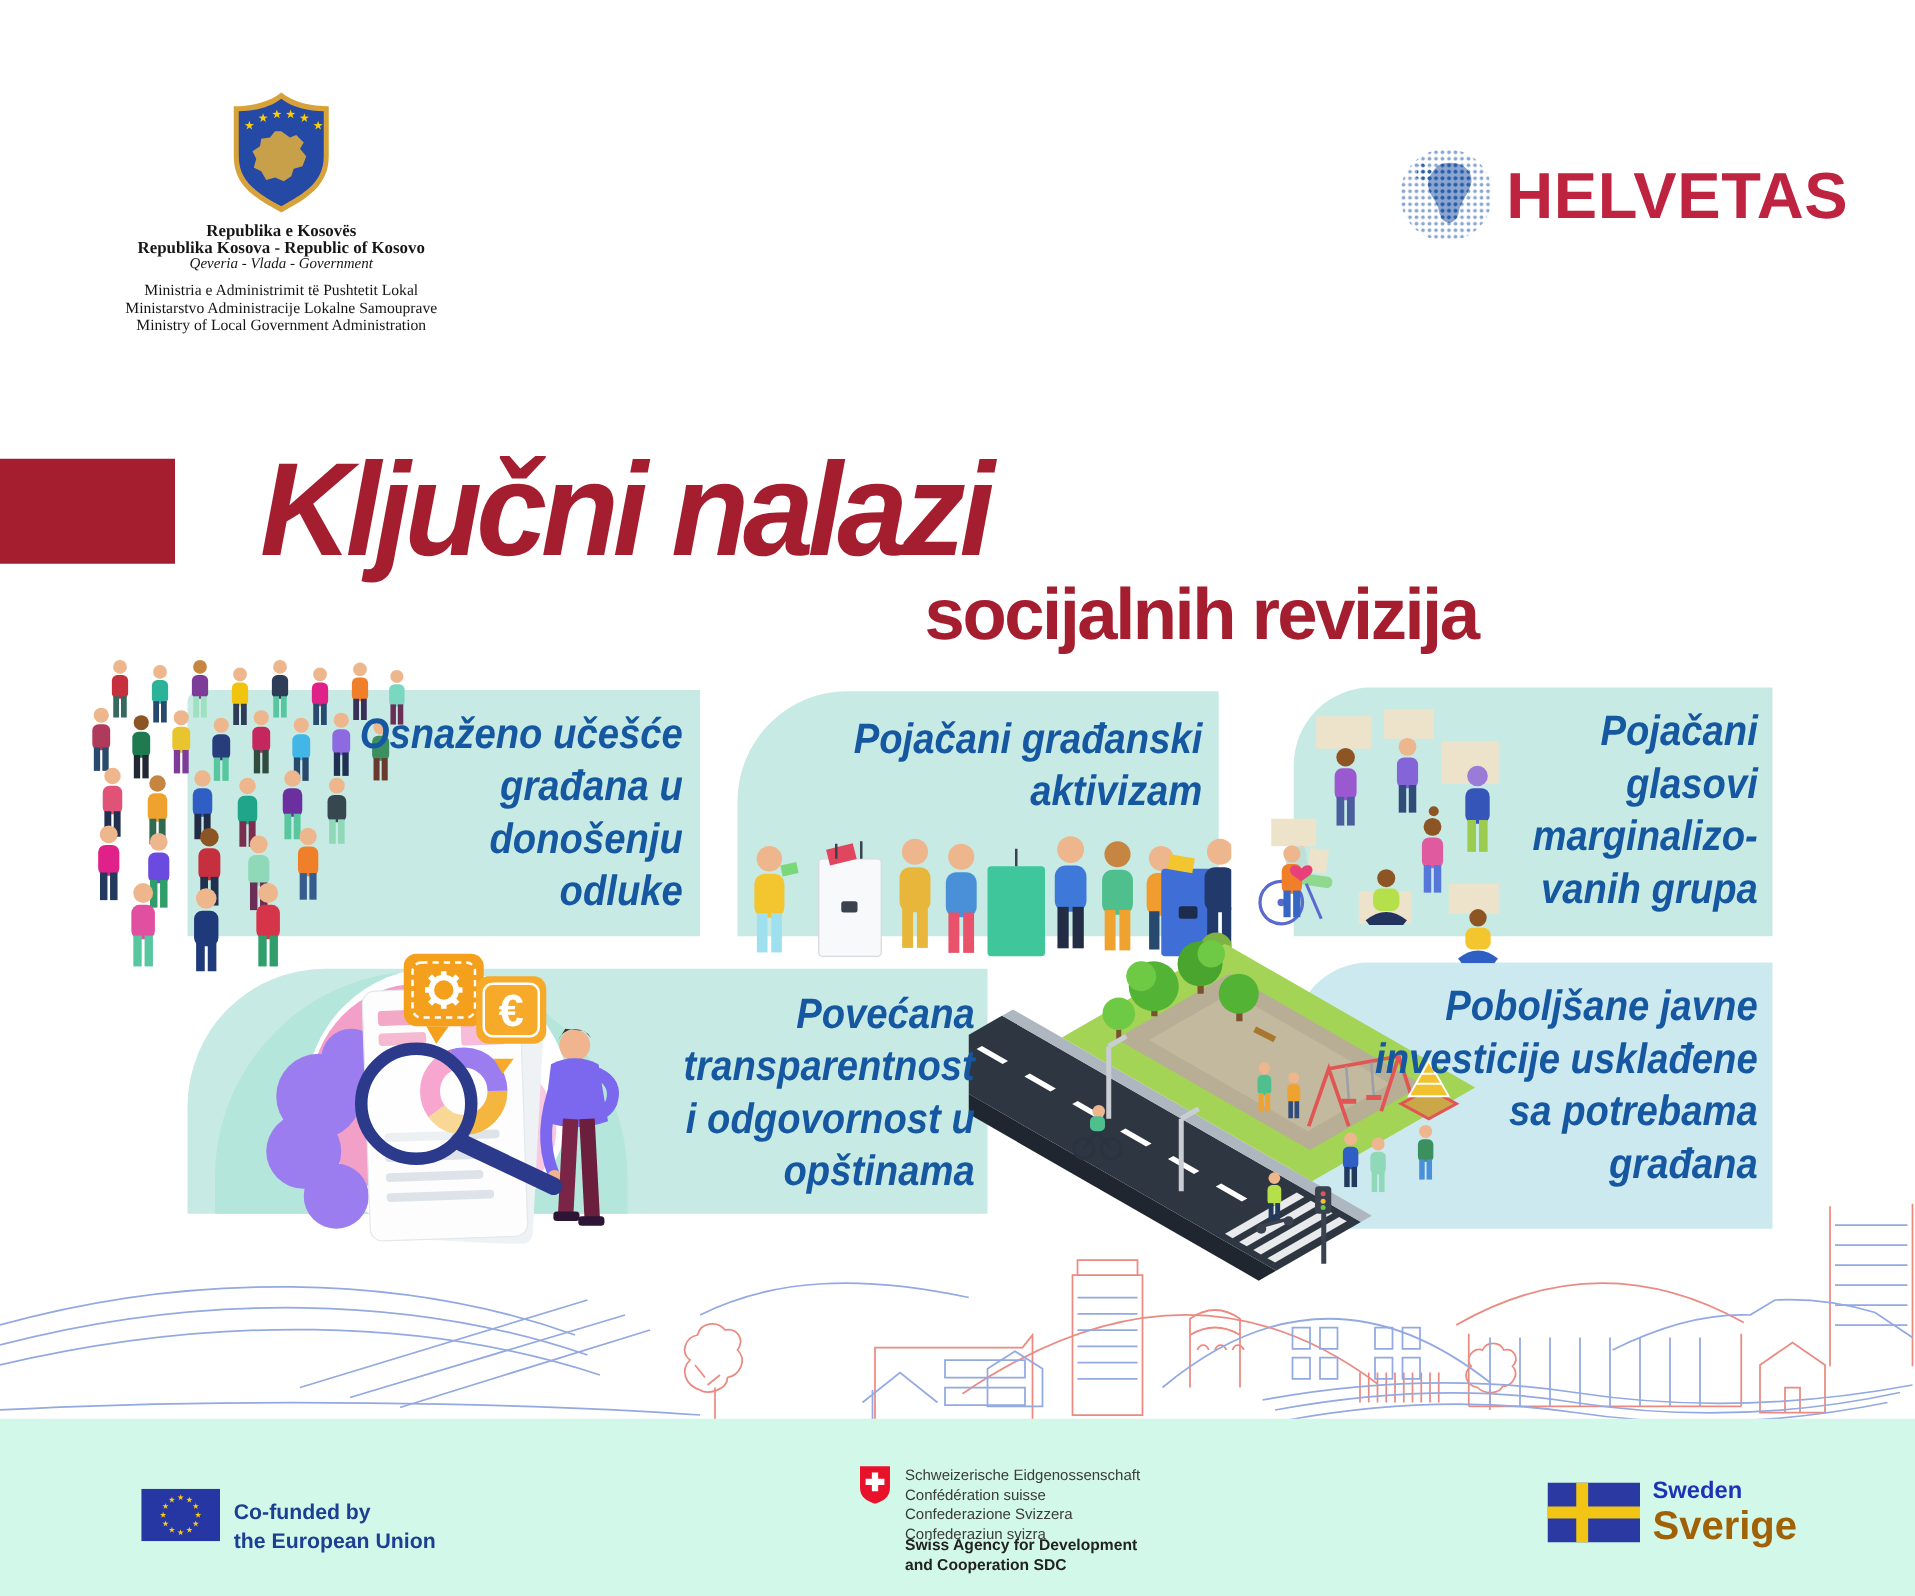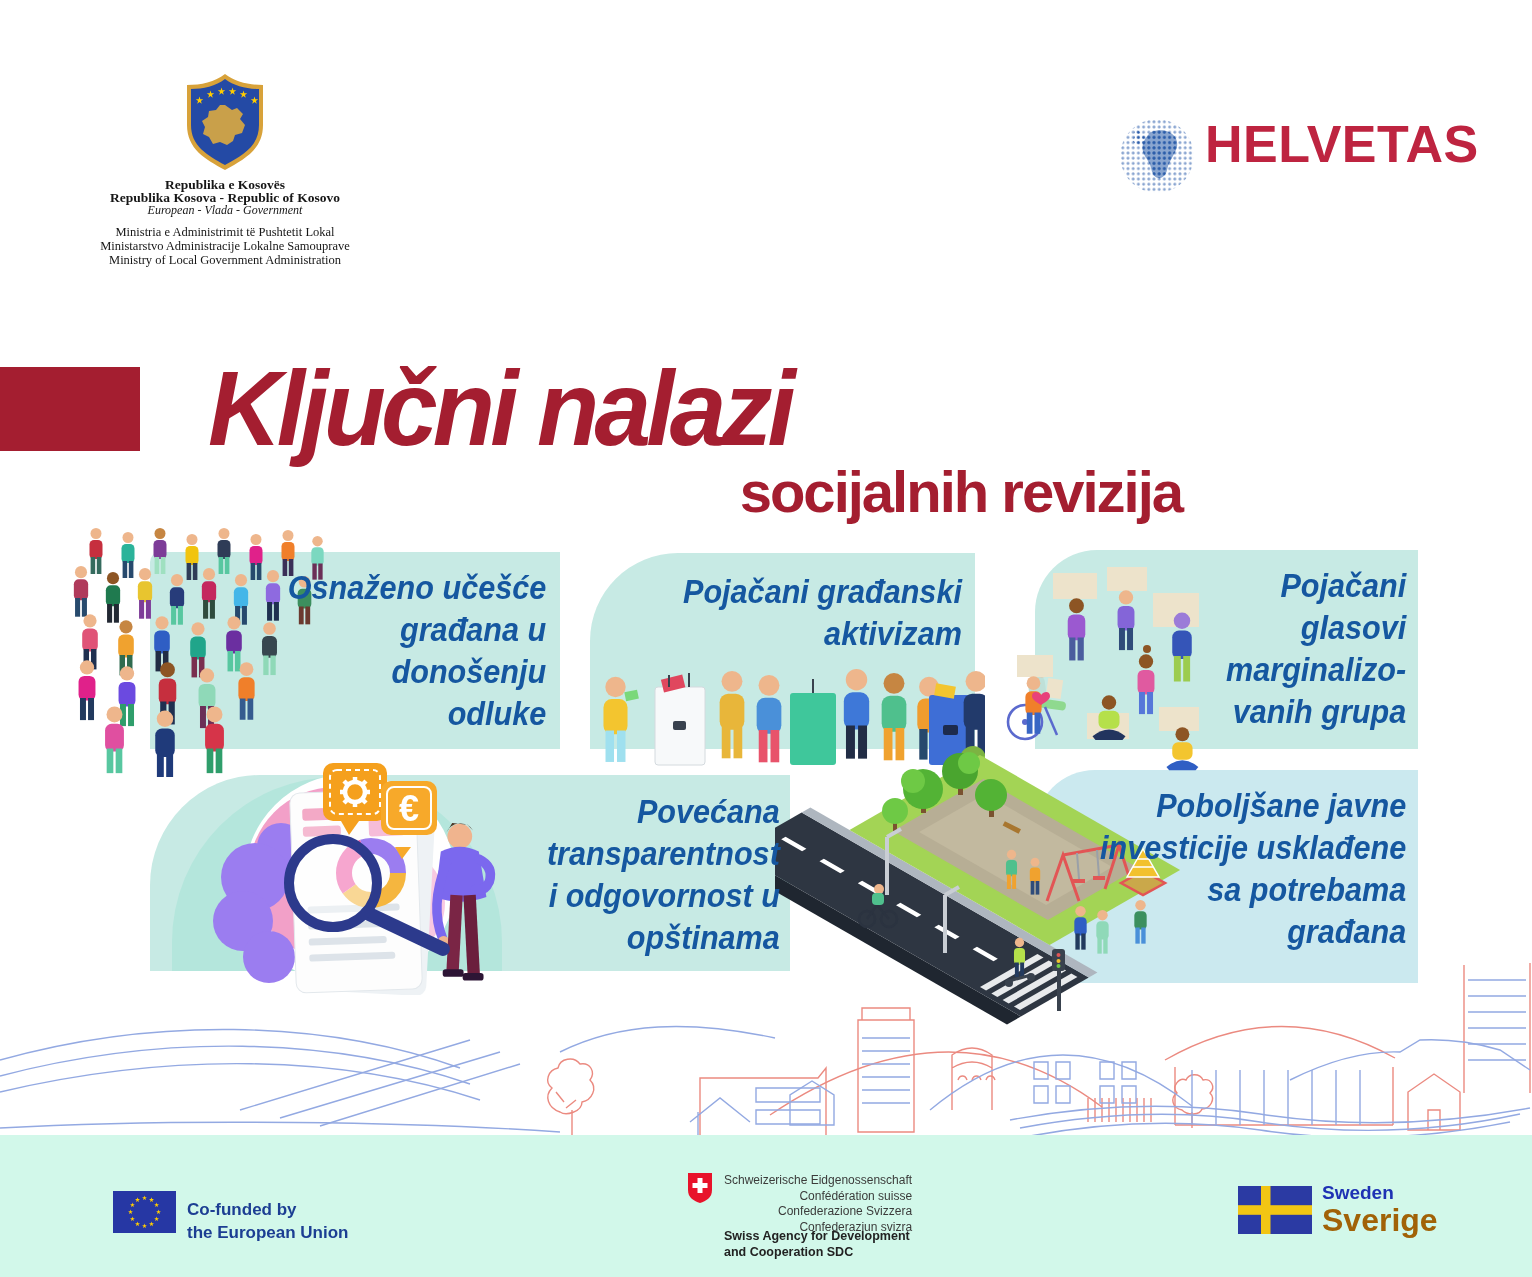--- a/index.html
+++ b/index.html
@@ -8,21 +8,21 @@
   .abs{position:absolute;}
   
   .kos-wrap{left:90px;top:50px;width:270px;text-align:center;}
   .kos-shield{display:block;margin:0 auto 6px auto;}
   .kos-l{font-family:"Liberation Serif",serif;color:#161616;line-height:13px;}
   .kos-b{font-weight:bold;font-size:13.5px;}
   .kos-i{font-style:italic;font-size:12px;}
   .kos-m{font-size:12.5px;margin-top:1px;}
   .kos-gap{height:8px;}
   
-  .helv{left:1115px;top:92px;display:flex;align-items:flex-start;gap:6px;}
+  .helv{left:1115px;top:92px;display:flex;align-items:center;gap:6px;}
   .helv-name{color:#be2440;font-weight:bold;font-size:52px;letter-spacing:.5px;}
   
   .red-block{left:0;top:345px;width:140px;height:84px;background:#a41e30;}
   .title-main{left:208px;top:326px;margin:0;color:#a41e30;font-style:italic;font-weight:bold;
               font-size:106px;letter-spacing:-5px;transform:scaleX(.96);transform-origin:0 0;white-space:nowrap;}
   .title-sub{top:436px;right:350px;margin:0;color:#a41e30;font-weight:bold;
              font-size:58px;letter-spacing:-2px;white-space:nowrap;}
   
   .block{background:#c7eae4;}
   .b1{left:150px;top:530px;width:410px;height:197px;border-radius:10px 0 0 0;}
@@ -38,21 +38,21 @@
   .t1{right:calc(1532px - 546px);top:544px;}
   .t2{right:calc(1532px - 962px);top:548px;}
   .t3{right:calc(1532px - 1406px);top:542px;}
   .t4{right:calc(1532px - 780px);top:768px;}
   .t5{right:calc(1532px - 1406px);top:762px;}
   
   .footer-band{left:0;top:1113px;width:1532px;height:164px;background:#d2f8ea;}
   .eu{left:113px;top:1169px;}
   .eu-label{left:187px;top:1176px;margin:0;color:#1c3e93;font-weight:bold;font-size:17px;line-height:23px;}
   .ch{left:687px;top:1150px;}
-  .ch-text{left:724px;top:1151px;margin:0;color:#3b3b3a;font-size:12px;line-height:15.5px;text-align:right;}
+  .ch-text{left:724px;top:1151px;margin:0;color:#3b3b3a;font-size:12px;line-height:15.5px;}
   .ch-agency{left:724px;top:1206px;margin:0;color:#222;font-weight:bold;font-size:12.5px;line-height:16px;}
   .se-flag{left:1238px;top:1164px;}
   .se-en{left:1322px;top:1160px;margin:0;color:#1e32b4;font-weight:bold;font-size:19px;}
   .se-sv{left:1322px;top:1180px;margin:0;color:#a16207;font-weight:bold;font-size:32px;}
 </style>
 </head>
 <body>
 
 <div class="canvas">
 
@@ -84,21 +84,21 @@
         <use href="#star5" x="-3" y="-3" width="9" height="9" transform="translate(30,21)"></use>
         <use href="#star5" x="-3" y="-3" width="9" height="9" transform="translate(41,18)"></use>
         <use href="#star5" x="-3" y="-3" width="9" height="9" transform="translate(52,18)"></use>
         <use href="#star5" x="-3" y="-3" width="9" height="9" transform="translate(63,21)"></use>
         <use href="#star5" x="-3" y="-3" width="9" height="9" transform="translate(74,27)"></use>
       </g>
       <path d="M46,33 l7,5 5,-2 6,6 -3,5 5,6 -3,8 -7,2 -2,6 -6,4 -7,-3 -7,2 -4,-7 -6,-3 2,-7 -3,-6 6,-4 1,-6 7,-1 4,-5 z" fill="#c9a04a"></path>
     </svg>
     <div class="kos-l kos-b">Republika e Kosovës</div>
     <div class="kos-l kos-b">Republika Kosova - Republic of Kosovo</div>
-    <div class="kos-l kos-i">European - Vlada - Government</div>
+    <div class="kos-l kos-i">Qeveria - Vlada - Government</div>
     <div class="kos-gap"></div>
     <div class="kos-l kos-m">Ministria e Administrimit të Pushtetit Lokal</div>
     <div class="kos-l kos-m">Ministarstvo Administracije Lokalne Samouprave</div>
     <div class="kos-l kos-m">Ministry of Local Government Administration</div>
   </div>
 
   <div class="abs helv">
     <svg width="84" height="86" viewBox="0 0 84 86">
       <defs>
         <pattern id="gdot" width="5.2" height="5.2" patternUnits="userSpaceOnUse">

